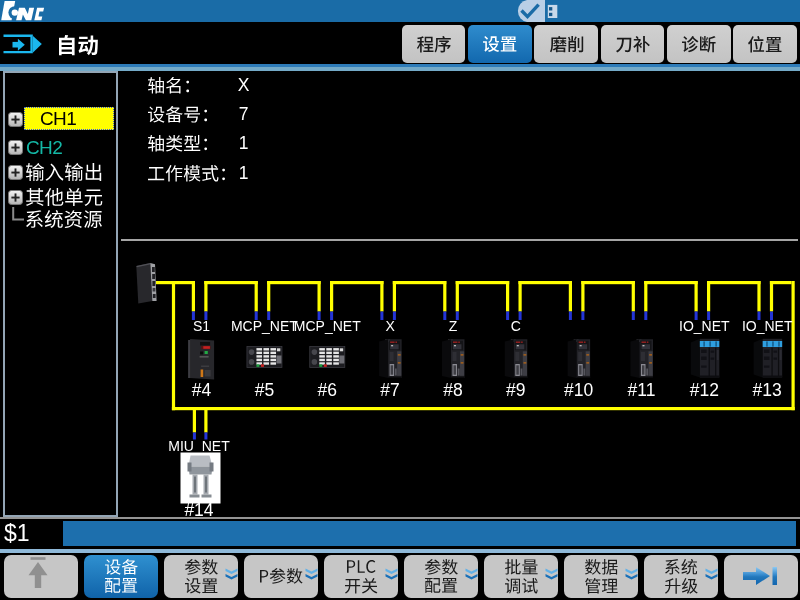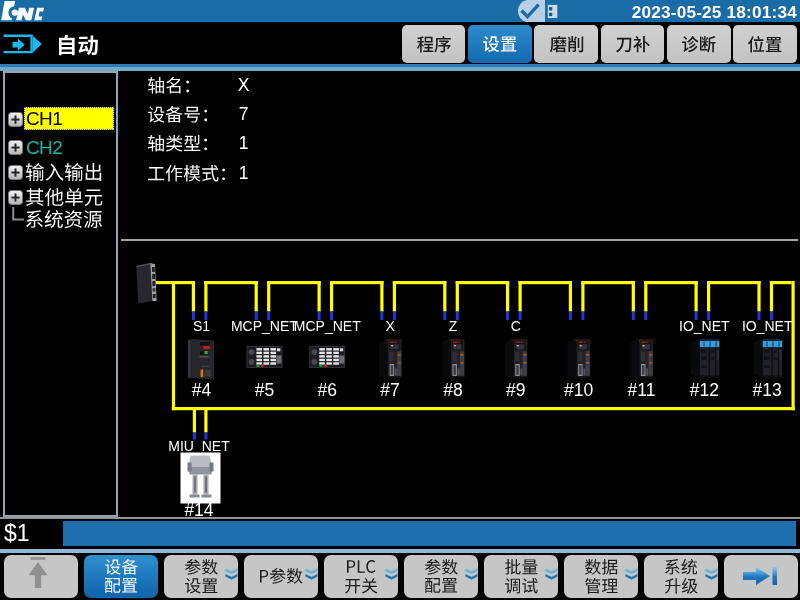--- a/index.html
+++ b/index.html
@@ -16,21 +16,20 @@
 <path d="M19.0 7.8 L24.8 7.8 L27.8 13.9 L29.2 7.8 L34.1 7.8 L31.3 20.3 L25.9 20.3 L22.9 14.4 L21.5 20.3 L16.1 20.3 Z" fill="#fff"></path>
 <path d="M37.1 7.8 L44.1 7.8 L43.2 11.5 L39.4 11.5 L38.5 16.5 L42.3 16.5 L41.4 20.3 L34.3 20.3 Z" fill="#fff"></path>
 </svg>
 <svg class="abs" style="left:512px;top:0" width="50" height="22" viewBox="0 0 50 22">
 <path d="M15 0 A 11.2 11.2 0 0 0 15 22 L33 22 L33 0 Z" fill="#b9cfe6"></path>
 <path d="M9.5 10.5 L15.5 16.6 L26.6 4.7" stroke="#1a6ba6" stroke-width="3.4" fill="none"></path>
 <rect x="35.8" y="4.9" width="9.5" height="13.1" fill="#c9d9ea"></rect>
 <rect x="37" y="7.1" width="3.3" height="3.4" fill="#17598c"></rect>
 <rect x="37" y="12.8" width="3.3" height="3.3" fill="#17598c"></rect>
 </svg>
-<div class="abs" style="right:3px;top:1.5px;width:260px;text-align:right;color:#fff;font-size:17.2px;font-weight:bold;letter-spacing:0.2px">2023-05-25 18:01:34</div>
 <svg class="abs" style="left:0;top:26px" width="60" height="36" viewBox="0 0 60 36">
 <path d="M3.5 9.8 L31.6 9.8 L31.6 26.1 L3.5 26.1" fill="none" stroke="#1bb7ee" stroke-width="2.4"></path>
 <path d="M33 9.9 L41.8 18 L33 26.4 Z" fill="#1bb7ee"></path>
 <rect x="12.5" y="15.9" width="5.6" height="5.6" fill="#1bb7ee"></rect>
 <path d="M17.9 12.7 L24.8 18.7 L17.9 24.7 Z" fill="#1bb7ee"></path>
 </svg>
 <svg style="position:absolute;left:58.5px;top:35.1px" width="40" height="22" viewBox="3.1 -18.3 40 22">
       <path d="M5.7 -8.4H16V-6.2H5.7ZM5.7 -10.8V-13H16V-10.8ZM5.7 -3.8H16V-1.6H5.7ZM9.2 -18.3C9.1 -17.5 8.9 -16.4 8.6 -15.5H3.1V1.9H5.7V0.8H16V1.9H18.7V-15.5H11.3C11.7 -16.2 12 -17.1 12.3 -18ZM23.2 -16.6V-14.3H31.7V-16.6ZM23.4 -0.4 23.5 -0.5V-0.4C24.1 -0.8 25 -1.1 30.4 -2.5L30.6 -1.5L32.7 -2.1C32.2 -1.4 31.7 -0.7 31 -0.1C31.7 0.3 32.5 1.3 32.9 1.9C36 -1.1 36.9 -5.7 37.2 -11.1H39.4C39.2 -4.4 39 -1.7 38.5 -1.1C38.3 -0.9 38.1 -0.8 37.7 -0.8C37.3 -0.8 36.4 -0.8 35.3 -0.9C35.8 -0.2 36.1 0.9 36.1 1.6C37.2 1.7 38.3 1.7 39 1.6C39.8 1.4 40.2 1.2 40.8 0.5C41.5 -0.5 41.7 -3.7 41.9 -12.4C41.9 -12.7 42 -13.6 42 -13.6H37.3L37.3 -17.9H34.8L34.7 -13.6H32.3V-11.1H34.7C34.5 -7.7 34.1 -4.7 32.8 -2.4C32.4 -3.9 31.6 -6.1 30.8 -7.9L28.7 -7.3C29 -6.5 29.4 -5.6 29.7 -4.7L26 -3.8C26.7 -5.5 27.4 -7.4 27.8 -9.3H32.1V-11.6H22.5V-9.3H25.2C24.7 -7 24 -4.8 23.7 -4.1C23.3 -3.4 23 -2.9 22.6 -2.7C22.9 -2.1 23.3 -0.9 23.4 -0.4Z" fill="#fff"></path>
     </svg>
 <div class="abs" style="left:401.8px;top:24.5px;width:63.5px;height:38.5px;border-radius:5px;background:linear-gradient(#d0d0d0,#c3c3c3)"></div>
@@ -101,21 +100,21 @@
 <stop offset="0" stop-color="#f4f4f4"></stop>
           <stop offset="1" stop-color="#b4b4b4"></stop>
         </linearGradient>
       </defs>
 <rect x="3.4" y="6.6" width="8.2" height="1.9" fill="#222"></rect>
 <rect x="6.55" y="3.45" width="1.9" height="8.2" fill="#222"></rect>
 </svg>
 <svg class="abs" style="left:10px;top:206px" width="16" height="16" viewBox="0 0 16 16">
 <path d="M3.2 1 L3.2 13.4 L14 13.4" stroke="#8a8a8a" stroke-width="2" fill="none"></path>
 </svg>
-<div class="abs" style="left:26px;top:108.3px;width:80px;height:22px;color:#000;font-size:19px;line-height:22px;letter-spacing:-0.6px">CH1</div>
+<div class="abs" style="left:40px;top:108.3px;width:80px;height:22px;color:#000;font-size:19px;line-height:22px;letter-spacing:-0.6px">CH1</div>
 <div class="abs" style="left:26px;top:136.7px;width:80px;height:22px;color:#14b8a6;font-size:19px;line-height:22px;letter-spacing:-0.6px">CH2</div>
 <svg style="position:absolute;left:25.5px;top:163.0px" width="77" height="19" viewBox="0.8 -16.4 77 19">
       <path d="M14.3 -8.7V-1.7H15.5V-8.7ZM16.8 -9.4V-0.1C16.8 0.1 16.7 0.2 16.5 0.2C16.2 0.2 15.5 0.2 14.6 0.2C14.8 0.5 14.9 1.1 15 1.4C16.1 1.4 16.9 1.4 17.4 1.2C17.8 1 18 0.6 18 -0.1V-9.4ZM1.4 -6.4C1.5 -6.6 2.1 -6.7 2.7 -6.7H4.3V-4C3 -3.7 1.8 -3.4 0.8 -3.3L1.2 -1.9L4.3 -2.7V1.5H5.6V-3L7.2 -3.4L7.1 -4.7L5.6 -4.3V-6.7H7.1V-8.1H5.6V-11H4.3V-8.1H2.6C3.1 -9.4 3.6 -11 4 -12.7H7.2V-14H4.2C4.4 -14.7 4.5 -15.4 4.6 -16.1L3.2 -16.4C3.2 -15.6 3.1 -14.8 2.9 -14H0.9V-12.7H2.7C2.3 -11.1 1.9 -9.8 1.8 -9.3C1.5 -8.4 1.3 -7.8 0.9 -7.7C1.1 -7.3 1.3 -6.7 1.4 -6.4ZM12.9 -16.4C11.6 -14.4 9.1 -12.5 6.8 -11.4C7.1 -11.1 7.5 -10.6 7.7 -10.3C8.3 -10.5 8.8 -10.9 9.3 -11.2V-10.4H16.5V-11.3C17 -11 17.5 -10.7 18.1 -10.5C18.2 -10.9 18.6 -11.3 19 -11.6C16.9 -12.5 15.1 -13.6 13.6 -15.3L14 -15.9ZM9.9 -11.6C11 -12.4 12 -13.3 12.9 -14.3C13.8 -13.2 14.9 -12.3 16.1 -11.6ZM12 -7.9V-6.4H9.3V-7.9ZM8.1 -9.1V1.5H9.3V-2.5H12V0C12 0.2 11.9 0.2 11.8 0.3C11.6 0.3 11.1 0.3 10.5 0.2C10.6 0.6 10.8 1.1 10.8 1.4C11.7 1.4 12.3 1.4 12.7 1.2C13.1 1 13.2 0.6 13.2 0V-9.1ZM9.3 -5.2H12V-3.6H9.3ZM25.3 -14.7C26.5 -13.8 27.5 -12.7 28.4 -11.5C27.1 -6 24.7 -2 20.3 0.3C20.7 0.5 21.4 1.1 21.6 1.4C25.6 -0.9 28.1 -4.5 29.6 -9.6C31.7 -5.6 33.1 -1.1 37.6 1.4C37.7 0.9 38 0.1 38.3 -0.3C31.8 -4.2 32.4 -11.5 26.1 -16ZM53.3 -8.7V-1.7H54.5V-8.7ZM55.8 -9.4V-0.1C55.8 0.1 55.7 0.2 55.5 0.2C55.2 0.2 54.5 0.2 53.6 0.2C53.8 0.5 53.9 1.1 54 1.4C55.1 1.4 55.9 1.4 56.4 1.2C56.8 1 57 0.6 57 -0.1V-9.4ZM40.4 -6.4C40.5 -6.6 41.1 -6.7 41.7 -6.7H43.3V-4C42 -3.7 40.8 -3.4 39.8 -3.3L40.2 -1.9L43.3 -2.7V1.5H44.6V-3L46.2 -3.4L46.1 -4.7L44.6 -4.3V-6.7H46.1V-8.1H44.6V-11H43.3V-8.1H41.6C42.1 -9.4 42.6 -11 43 -12.7H46.2V-14H43.2C43.4 -14.7 43.5 -15.4 43.6 -16.1L42.2 -16.4C42.2 -15.6 42.1 -14.8 41.9 -14H39.9V-12.7H41.7C41.3 -11.1 41 -9.8 40.8 -9.3C40.5 -8.4 40.3 -7.8 39.9 -7.7C40.1 -7.3 40.3 -6.7 40.4 -6.4ZM51.9 -16.4C50.6 -14.4 48.1 -12.5 45.8 -11.4C46.1 -11.1 46.5 -10.6 46.7 -10.3C47.3 -10.5 47.8 -10.9 48.3 -11.2V-10.4H55.5V-11.3C56 -11 56.5 -10.7 57.1 -10.5C57.2 -10.9 57.6 -11.3 58 -11.6C55.9 -12.5 54.1 -13.6 52.6 -15.3L53 -15.9ZM48.9 -11.6C50 -12.4 51 -13.3 51.9 -14.3C52.8 -13.2 53.9 -12.3 55.1 -11.6ZM51 -7.9V-6.4H48.3V-7.9ZM47.1 -9.1V1.5H48.3V-2.5H51V0C51 0.2 50.9 0.2 50.8 0.3C50.6 0.3 50.1 0.3 49.5 0.2C49.6 0.6 49.8 1.1 49.8 1.4C50.7 1.4 51.3 1.4 51.7 1.2C52.1 1 52.2 0.6 52.2 0V-9.1ZM48.3 -5.2H51V-3.6H48.3ZM60.5 -6.6V0.4H74.4V1.5H76V-6.6H74.4V-1.1H69V-7.9H75.2V-14.6H73.6V-9.3H69V-16.4H67.4V-9.3H62.9V-14.6H61.4V-7.9H67.4V-1.1H62.1V-6.6Z" fill="#fff"></path>
     </svg>
 <svg style="position:absolute;left:25.5px;top:188.0px" width="78" height="19" viewBox="0.9 -16.4 78 19">
       <path d="M11.2 -1.3C13.5 -0.4 15.8 0.6 17.2 1.5L18.5 0.5C17 -0.3 14.5 -1.4 12.2 -2.2ZM7 -2.3C5.7 -1.3 3 -0.2 0.9 0.4C1.2 0.7 1.6 1.2 1.8 1.5C3.9 0.8 6.6 -0.3 8.3 -1.4ZM13.4 -16.4V-14.1H6.1V-16.4H4.7V-14.1H1.6V-12.7H4.7V-4H1.1V-2.6H18.4V-4H14.8V-12.7H18V-14.1H14.8V-16.4ZM6.1 -4V-6.1H13.4V-4ZM6.1 -12.7H13.4V-10.8H6.1ZM6.1 -9.5H13.4V-7.4H6.1ZM27.3 -14.4V-9.3L24.8 -8.3L25.4 -7L27.3 -7.8V-1.4C27.3 0.7 27.9 1.3 30.3 1.3C30.8 1.3 34.8 1.3 35.4 1.3C37.6 1.3 38 0.4 38.3 -2.3C37.8 -2.4 37.3 -2.6 36.9 -2.9C36.8 -0.6 36.6 0 35.4 0C34.5 0 31 0 30.3 0C29 0 28.7 -0.3 28.7 -1.4V-8.3L31.6 -9.5V-2.8H33V-10L36 -11.2C36 -8.1 36 -6.1 35.8 -5.6C35.7 -5.1 35.5 -5 35.1 -5C34.9 -5 34.2 -5 33.7 -5C33.8 -4.6 34 -4.1 34 -3.6C34.6 -3.6 35.5 -3.6 36 -3.8C36.6 -3.9 37 -4.3 37.2 -5.2C37.3 -6 37.4 -8.8 37.4 -12.4L37.5 -12.6L36.5 -13L36.2 -12.8L36 -12.7L33 -11.5V-16.3H31.6V-11L28.7 -9.8V-14.4ZM24.7 -16.3C23.6 -13.3 21.8 -10.4 19.9 -8.5C20.1 -8.2 20.5 -7.4 20.7 -7.1C21.3 -7.8 22 -8.6 22.6 -9.5V1.5H24.1V-11.8C24.8 -13.1 25.5 -14.5 26.1 -15.9ZM43.3 -8.5H48V-6.4H43.3ZM49.5 -8.5H54.3V-6.4H49.5ZM43.3 -11.8H48V-9.7H43.3ZM49.5 -11.8H54.3V-9.7H49.5ZM52.8 -16.3C52.4 -15.3 51.6 -13.9 50.9 -13H46.1L46.9 -13.4C46.5 -14.2 45.6 -15.4 44.8 -16.3L43.6 -15.7C44.3 -14.9 45.1 -13.8 45.5 -13H41.9V-5.2H48V-3.3H40.1V-1.9H48V1.5H49.5V-1.9H57.5V-3.3H49.5V-5.2H55.8V-13H52.5C53.1 -13.8 53.8 -14.8 54.4 -15.8ZM61.4 -14.9V-13.5H75.2V-14.9ZM59.7 -9.4V-8H64.6C64.3 -4.3 63.6 -1.2 59.4 0.4C59.8 0.6 60.2 1.2 60.4 1.5C64.9 -0.3 65.8 -3.8 66.2 -8H69.9V-1C69.9 0.7 70.3 1.2 72.1 1.2C72.5 1.2 74.5 1.2 74.9 1.2C76.6 1.2 77 0.3 77.2 -3.1C76.8 -3.2 76.1 -3.4 75.8 -3.7C75.7 -0.7 75.6 -0.2 74.8 -0.2C74.3 -0.2 72.6 -0.2 72.3 -0.2C71.5 -0.2 71.4 -0.3 71.4 -1V-8H76.9V-9.4Z" fill="#fff"></path>
     </svg>
 <svg style="position:absolute;left:25.5px;top:210.2px" width="77" height="20" viewBox="1.4 -16.5 77 20">
       <path d="M5.6 -4.4C4.5 -3 2.9 -1.5 1.4 -0.6C1.8 -0.4 2.4 0.1 2.7 0.4C4.1 -0.7 5.9 -2.3 7 -3.8ZM12.4 -3.7C14 -2.5 16 -0.7 17 0.4L18.3 -0.4C17.2 -1.6 15.2 -3.3 13.6 -4.5ZM12.9 -8.7C13.5 -8.2 14 -7.6 14.5 -7.1L5.9 -6.5C8.9 -8 11.9 -9.8 14.7 -11.9L13.6 -12.9C12.6 -12.1 11.6 -11.3 10.5 -10.6L5.8 -10.4C7.2 -11.3 8.6 -12.6 9.9 -14C12.4 -14.2 14.8 -14.6 16.7 -15L15.7 -16.2C12.5 -15.4 6.8 -14.9 2.1 -14.7C2.2 -14.4 2.4 -13.8 2.5 -13.4C4.2 -13.5 6 -13.6 7.8 -13.8C6.6 -12.4 5.1 -11.3 4.6 -10.9C4 -10.5 3.5 -10.2 3.2 -10.2C3.3 -9.8 3.5 -9.1 3.6 -8.9C4 -9 4.6 -9.1 8.5 -9.3C6.9 -8.3 5.5 -7.5 4.8 -7.2C3.6 -6.6 2.7 -6.2 2.1 -6.1C2.2 -5.8 2.5 -5.1 2.5 -4.8C3.1 -5 3.8 -5.1 9.2 -5.5V-0.4C9.2 -0.2 9.1 -0.1 8.8 -0.1C8.5 -0.1 7.4 -0.1 6.2 -0.1C6.5 0.3 6.7 0.9 6.8 1.3C8.2 1.3 9.2 1.3 9.8 1.1C10.5 0.9 10.7 0.4 10.7 -0.4V-5.6L15.5 -6C16.1 -5.3 16.6 -4.7 16.9 -4.2L18.1 -4.9C17.3 -6.1 15.6 -7.9 14.1 -9.2ZM33.1 -6.9V-0.7C33.1 0.7 33.4 1.2 34.8 1.2C35.1 1.2 36.3 1.2 36.5 1.2C37.7 1.2 38.1 0.4 38.2 -2.2C37.8 -2.3 37.2 -2.6 36.9 -2.8C36.9 -0.5 36.8 -0.1 36.4 -0.1C36.1 -0.1 35.2 -0.1 35 -0.1C34.6 -0.1 34.6 -0.2 34.6 -0.7V-6.9ZM29.4 -6.8C29.3 -3 28.9 -0.9 25.7 0.3C26 0.6 26.4 1.1 26.6 1.5C30.1 0.1 30.7 -2.5 30.9 -6.8ZM20.3 -1 20.7 0.4C22.4 -0.2 24.7 -0.9 26.9 -1.6L26.7 -2.9C24.3 -2.2 21.9 -1.4 20.3 -1ZM31.1 -16.1C31.5 -15.3 32 -14.2 32.2 -13.6H27.4V-12.2H30.9C30.1 -11 28.7 -9.2 28.3 -8.8C27.9 -8.4 27.4 -8.3 27 -8.2C27.2 -7.9 27.5 -7.2 27.5 -6.8C28.1 -7 28.9 -7.1 36 -7.8C36.3 -7.3 36.6 -6.7 36.8 -6.4L38 -7C37.4 -8.2 36.2 -10 35.1 -11.4L33.9 -10.8C34.4 -10.2 34.8 -9.6 35.2 -8.9L29.9 -8.5C30.8 -9.6 31.9 -11.1 32.7 -12.2H38V-13.6H32.4L33.6 -13.9C33.4 -14.6 32.9 -15.6 32.4 -16.4ZM20.7 -8.2C21 -8.4 21.4 -8.5 23.8 -8.8C22.9 -7.6 22.2 -6.6 21.8 -6.3C21.2 -5.5 20.7 -5.1 20.3 -5C20.5 -4.6 20.7 -3.9 20.8 -3.5C21.2 -3.8 21.9 -4 26.7 -5.1C26.7 -5.4 26.6 -5.9 26.7 -6.4L23 -5.6C24.5 -7.4 25.9 -9.4 27.2 -11.5L25.9 -12.3C25.5 -11.6 25.1 -10.9 24.6 -10.2L22.2 -9.9C23.4 -11.6 24.6 -13.7 25.5 -15.8L24.1 -16.5C23.2 -14.1 21.8 -11.6 21.3 -10.9C20.9 -10.3 20.5 -9.8 20.1 -9.8C20.3 -9.3 20.6 -8.6 20.7 -8.2ZM40.7 -14.7C42.1 -14.1 43.9 -13.2 44.7 -12.5L45.5 -13.7C44.6 -14.4 42.8 -15.2 41.4 -15.7ZM40 -9.7 40.4 -8.3C41.9 -8.8 44 -9.5 45.8 -10.1L45.6 -11.4C43.5 -10.7 41.4 -10.1 40 -9.7ZM42.5 -7.3V-1.8H44V-5.9H53.7V-1.9H55.2V-7.3ZM48.2 -5.3C47.7 -2.1 46.2 -0.4 40 0.4C40.2 0.7 40.5 1.2 40.6 1.6C47.2 0.7 49 -1.4 49.7 -5.3ZM49.1 -1.5C51.5 -0.7 54.7 0.6 56.4 1.5L57.2 0.3C55.5 -0.6 52.3 -1.8 49.9 -2.5ZM48.4 -16.3C47.9 -14.9 46.9 -13.3 45.3 -12.1C45.7 -11.9 46.1 -11.5 46.4 -11.2C47.2 -11.9 47.9 -12.6 48.4 -13.4H50.7C50.1 -11.4 48.8 -9.6 45.4 -8.7C45.6 -8.4 46 -7.9 46.1 -7.6C48.8 -8.4 50.4 -9.7 51.3 -11.3C52.6 -9.6 54.4 -8.3 56.6 -7.7C56.8 -8.1 57.2 -8.6 57.5 -8.9C55.1 -9.4 53 -10.7 51.9 -12.4C52 -12.7 52.1 -13.1 52.2 -13.4H55.1C54.8 -12.8 54.5 -12.1 54.2 -11.7L55.5 -11.3C56 -12.1 56.6 -13.3 57.1 -14.4L56 -14.6L55.8 -14.6H49.1C49.4 -15.1 49.6 -15.6 49.8 -16.1ZM69 -7.9H74.9V-6.2H69ZM69 -10.7H74.9V-9H69ZM68.3 -4C67.8 -2.7 66.9 -1.3 66 -0.4C66.3 -0.2 66.9 0.2 67.2 0.4C68 -0.6 69 -2.2 69.7 -3.6ZM73.9 -3.7C74.6 -2.4 75.6 -0.8 76 0.2L77.4 -0.4C76.9 -1.3 75.9 -3 75.1 -4.2ZM60.2 -15.2C61.3 -14.5 62.7 -13.5 63.5 -12.9L64.3 -14.1C63.6 -14.6 62.1 -15.5 61.1 -16.2ZM59.2 -9.9C60.3 -9.3 61.8 -8.3 62.5 -7.8L63.4 -9C62.6 -9.5 61.2 -10.4 60.1 -10.9ZM59.7 0.5 61 1.3C61.9 -0.5 63 -3 63.8 -5L62.6 -5.8C61.7 -3.6 60.5 -1.1 59.7 0.5ZM65.1 -15.4V-10.1C65.1 -6.9 64.9 -2.4 62.7 0.7C63 0.9 63.6 1.2 63.9 1.5C66.2 -1.8 66.5 -6.7 66.5 -10.1V-14.1H77V-15.4ZM71.2 -13.8C71.1 -13.3 70.8 -12.5 70.6 -11.8H67.6V-5.1H71.2V0C71.2 0.2 71.1 0.3 70.8 0.3C70.6 0.3 69.7 0.3 68.8 0.3C69 0.7 69.2 1.2 69.2 1.5C70.5 1.6 71.4 1.6 71.9 1.3C72.4 1.1 72.6 0.8 72.6 0V-5.1H76.3V-11.8H72C72.3 -12.3 72.5 -12.9 72.8 -13.5Z" fill="#fff"></path>
     </svg>

